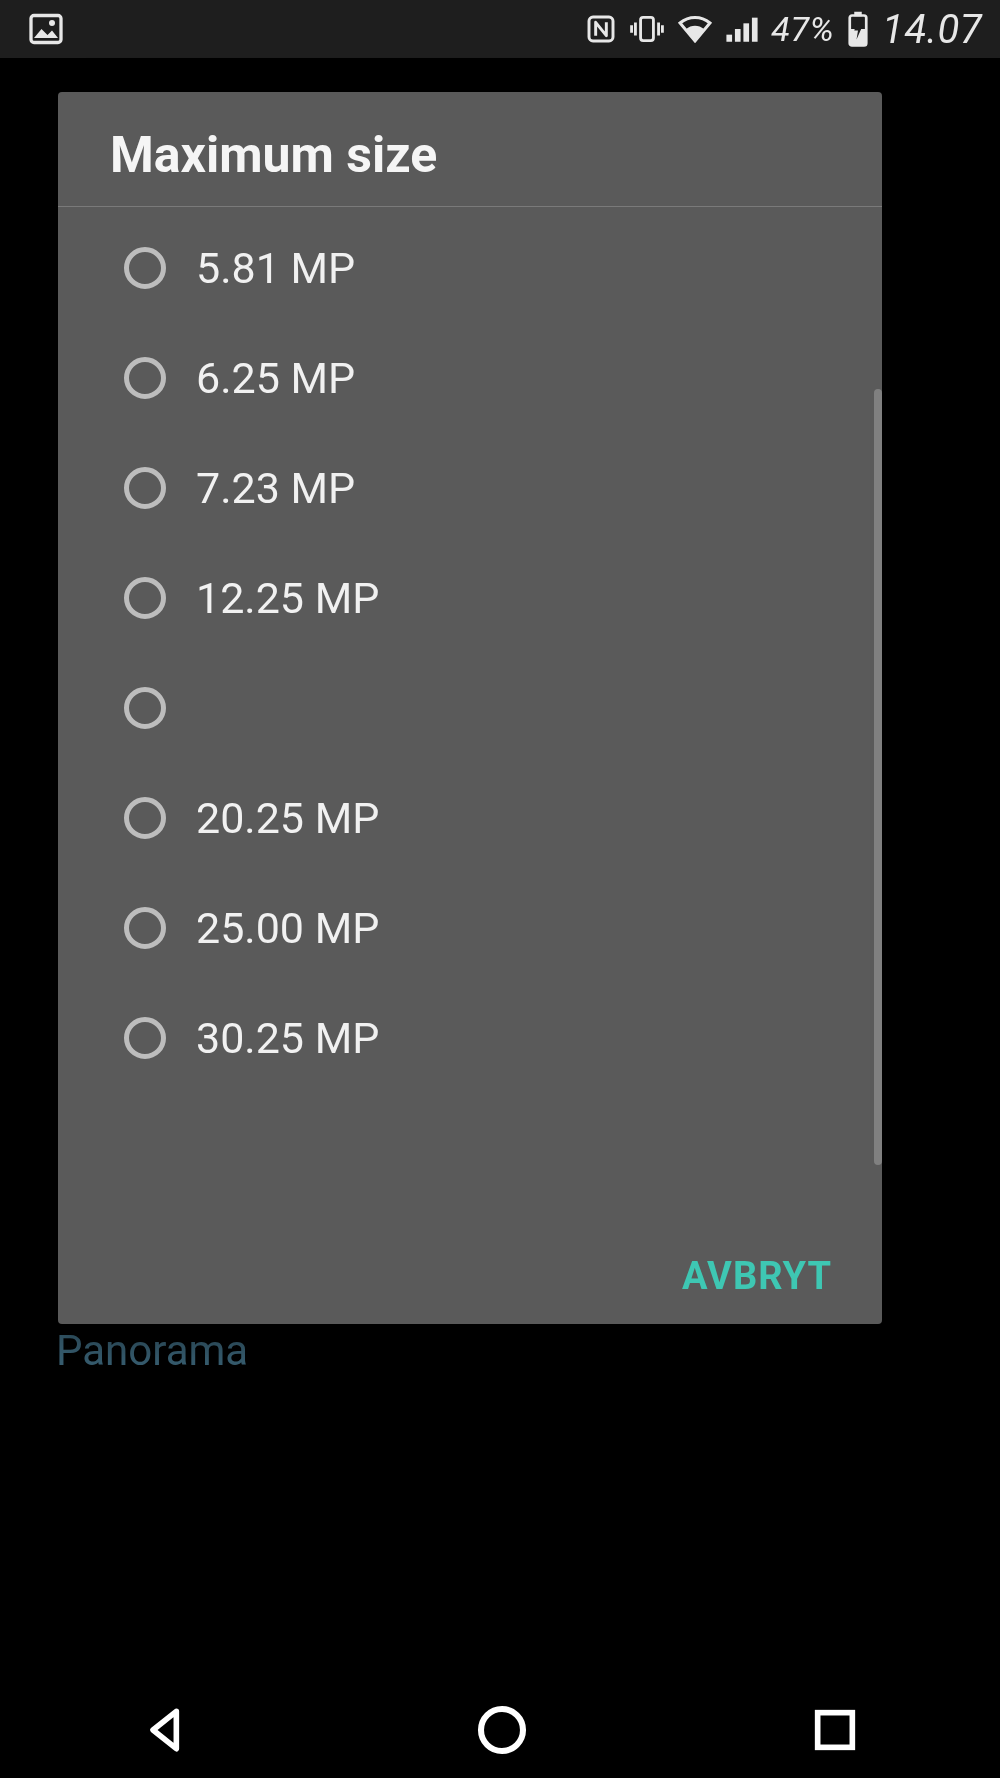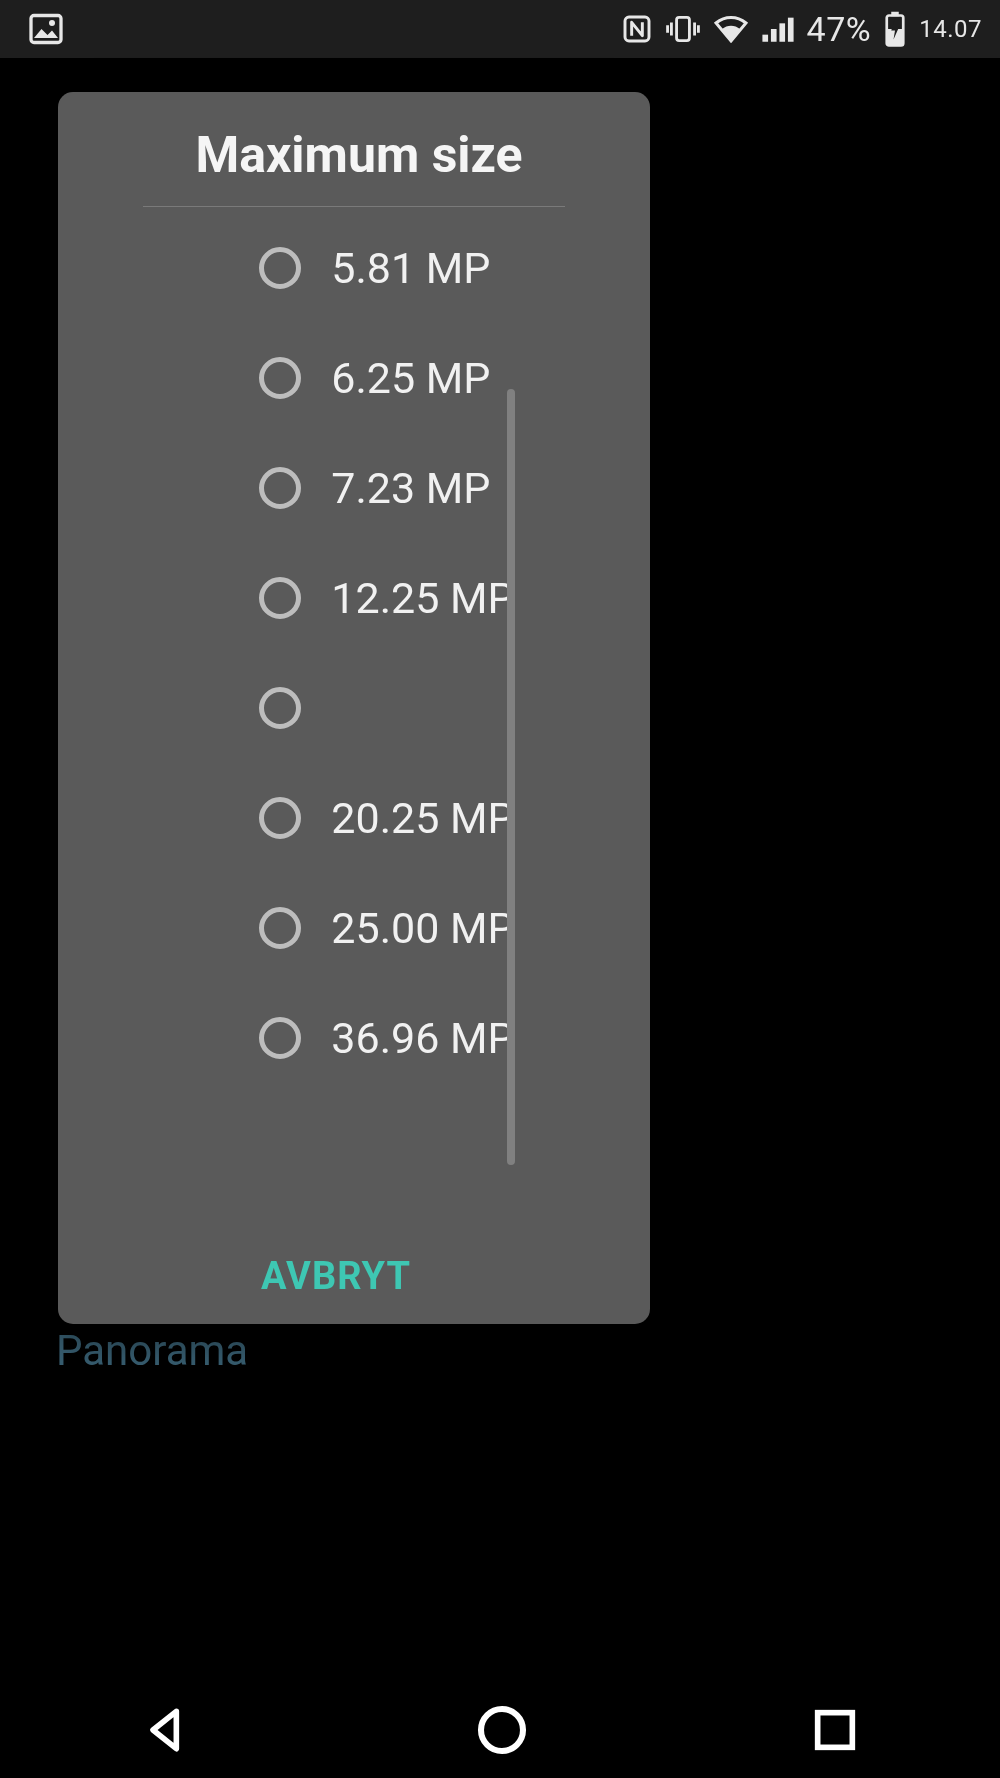--- a/index.html
+++ b/index.html
@@ -1,36 +1,36 @@
 <!DOCTYPE html>
 <html><head>
   <meta charset="utf-8">
   <style>
     * { margin: 0; padding: 0; box-sizing: border-box; font-family: Roboto, Arial, sans-serif; }
     html, body { width: 1000px; height: 1778px; overflow: hidden; background: #000; }
     
     .status-bar { position: absolute; top: 0; left: 0; width: 100%; height: 58px;
-      background: #1e1e1e; display: flex; align-items: center; color: #e7e7e7; }
+      background: #1e1e1e; display: flex; align-items: center; color: #e7e7e7; font-style: italic; }
     .status-left { padding-left: 28px; display: flex; align-items: center; }
     .status-right { margin-left: auto; padding-right: 18px; display: flex; align-items: center; gap: 12px;
       font-size: 34px; font-weight: 400; letter-spacing: .5px; }
     .icon { display: inline-flex; }
     .pct-text { font-size: 34px; }
-    .clock { font-size: 24px; }
+    .clock { font-size: 40px; }
 
     
     .app-bg { position: absolute; inset: 0; background: #000; } 
     .panorama { position: absolute; left: 56px; top: 1326px; color: #7dd3fc; font-size: 42px; }
 
     .backdrop { position: absolute; inset: 58px 0 96px 0; background: rgba(0,0,0,.55); }
 
     
-    .dialog { position: absolute; left: 58px; top: 92px; width: 592px; height: 1232px;
-      background: #5a5a5a; border-radius: 15px; box-shadow: 0 14px 40px rgba(0,0,0,.55);
-      display: flex; flex-direction: column; color: #fff; align-items: center; }
+    .dialog { position: absolute; left: 58px; top: 92px; width: 824px; height: 1232px;
+      background: #5a5a5a; border-radius: 4px; box-shadow: 0 14px 40px rgba(0,0,0,.55);
+      display: flex; flex-direction: column; color: #fff; }
     .dialog-title { padding: 34px 42px 22px 52px; font-size: 50px; font-weight: 700; color: #f5f5f5; border-bottom: 1px solid #7a7a7a; }
     .options { position: relative; flex: 1 1 auto; overflow: hidden; padding: 6px 0 6px 0; }
     .opt-row { display: flex; align-items: center; gap: 30px; height: 110px; padding-left: 66px;
       cursor: pointer; }
     .opt-row:last-of-type { margin-bottom: 0; }
     .radio { width: 42px; height: 42px; border-radius: 50%; border: 5px solid #bdbdbd; background: transparent; display: flex; align-items: center; justify-content: center; }
     .radio.sel { border-color: #1fb8a4; }
     .radio .dot { width: 22px; height: 22px; border-radius: 50%; background: #1fb8a4; display: none; }
     .radio.sel .dot { display: block; }
     .opt-label { font-size: 43px; color: #f1f1f1; }
@@ -126,21 +126,21 @@
     <div class="opt-row">
       <span class="radio"></span>
       <span class="opt-label">20.25 MP</span>
     </div>
     <div class="opt-row">
       <span class="radio"></span>
       <span class="opt-label">25.00 MP</span>
     </div>
     <div class="opt-row">
       <span class="radio"></span>
-      <span class="opt-label">36.96 MP</span>
+      <span class="opt-label">30.25 MP</span>
     </div>
     <div class="scroll-ind"></div>
   </div>
 
   <div class="actions">
     <button class="btn-cancel">AVBRYT</button>
   </div>
 </div>
 
 <div class="navbar">

